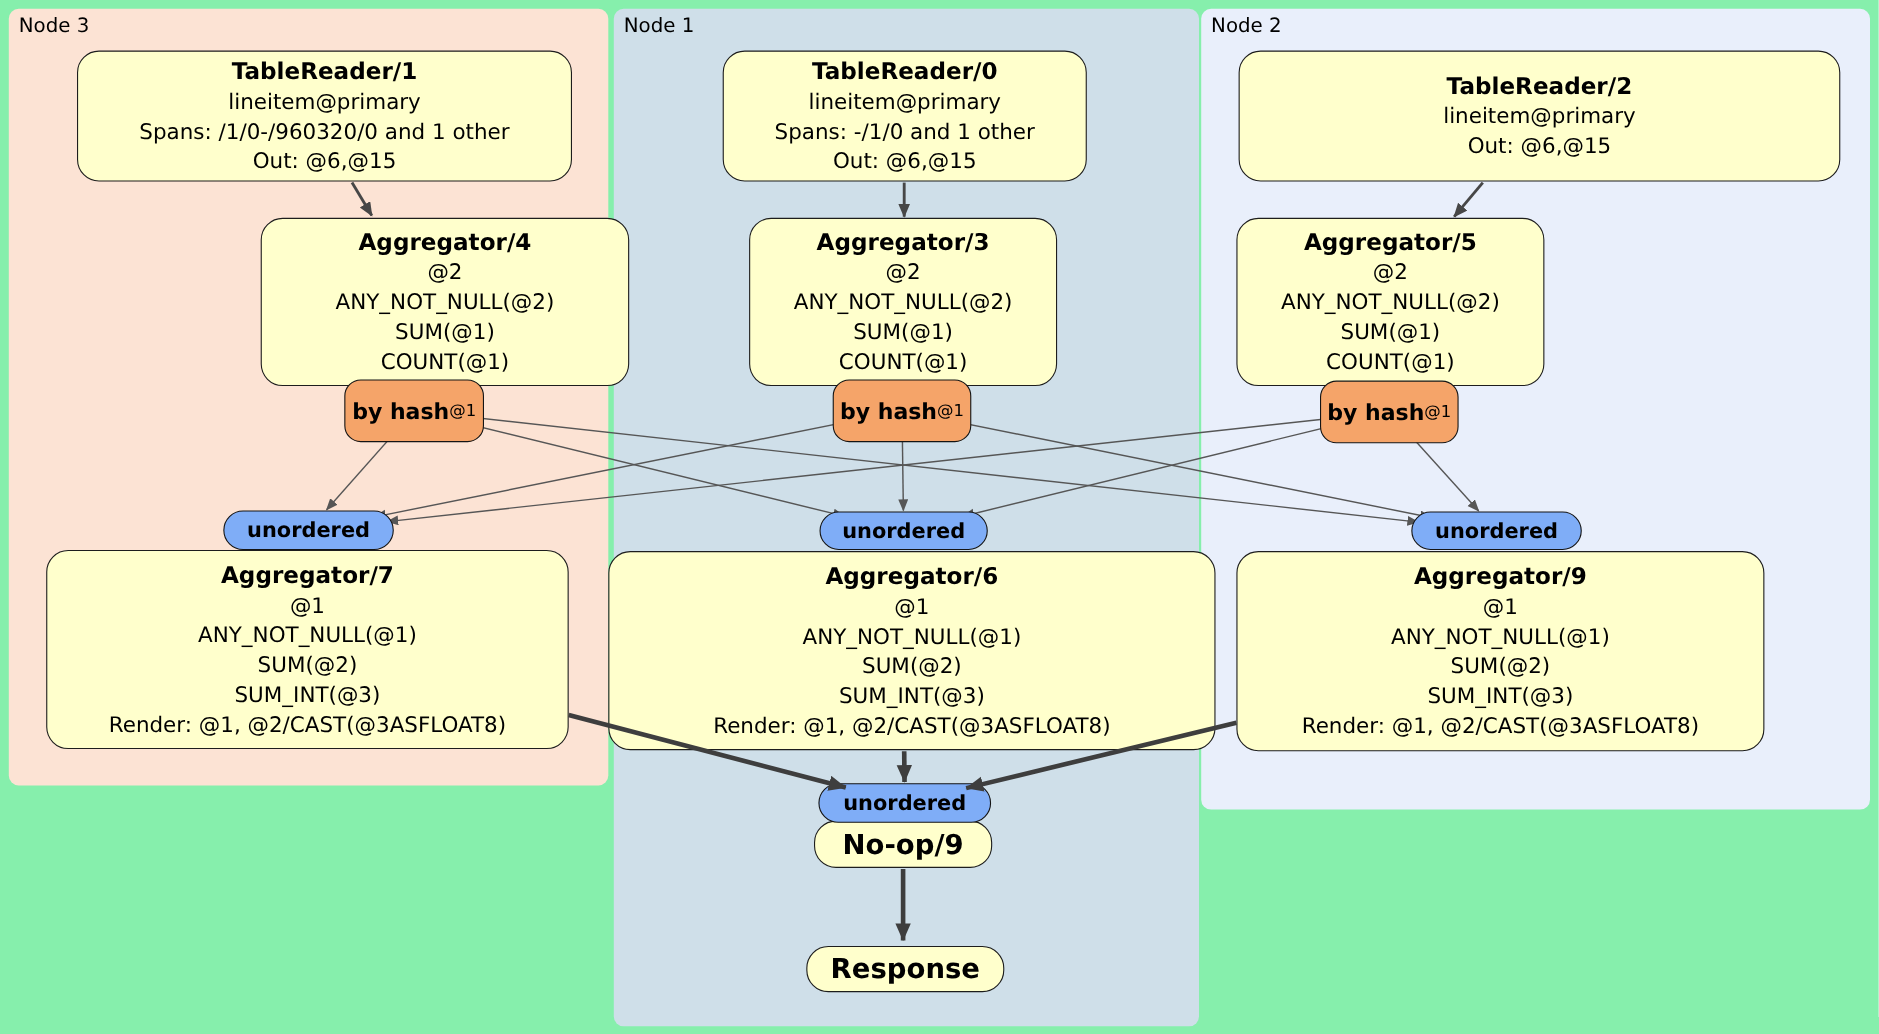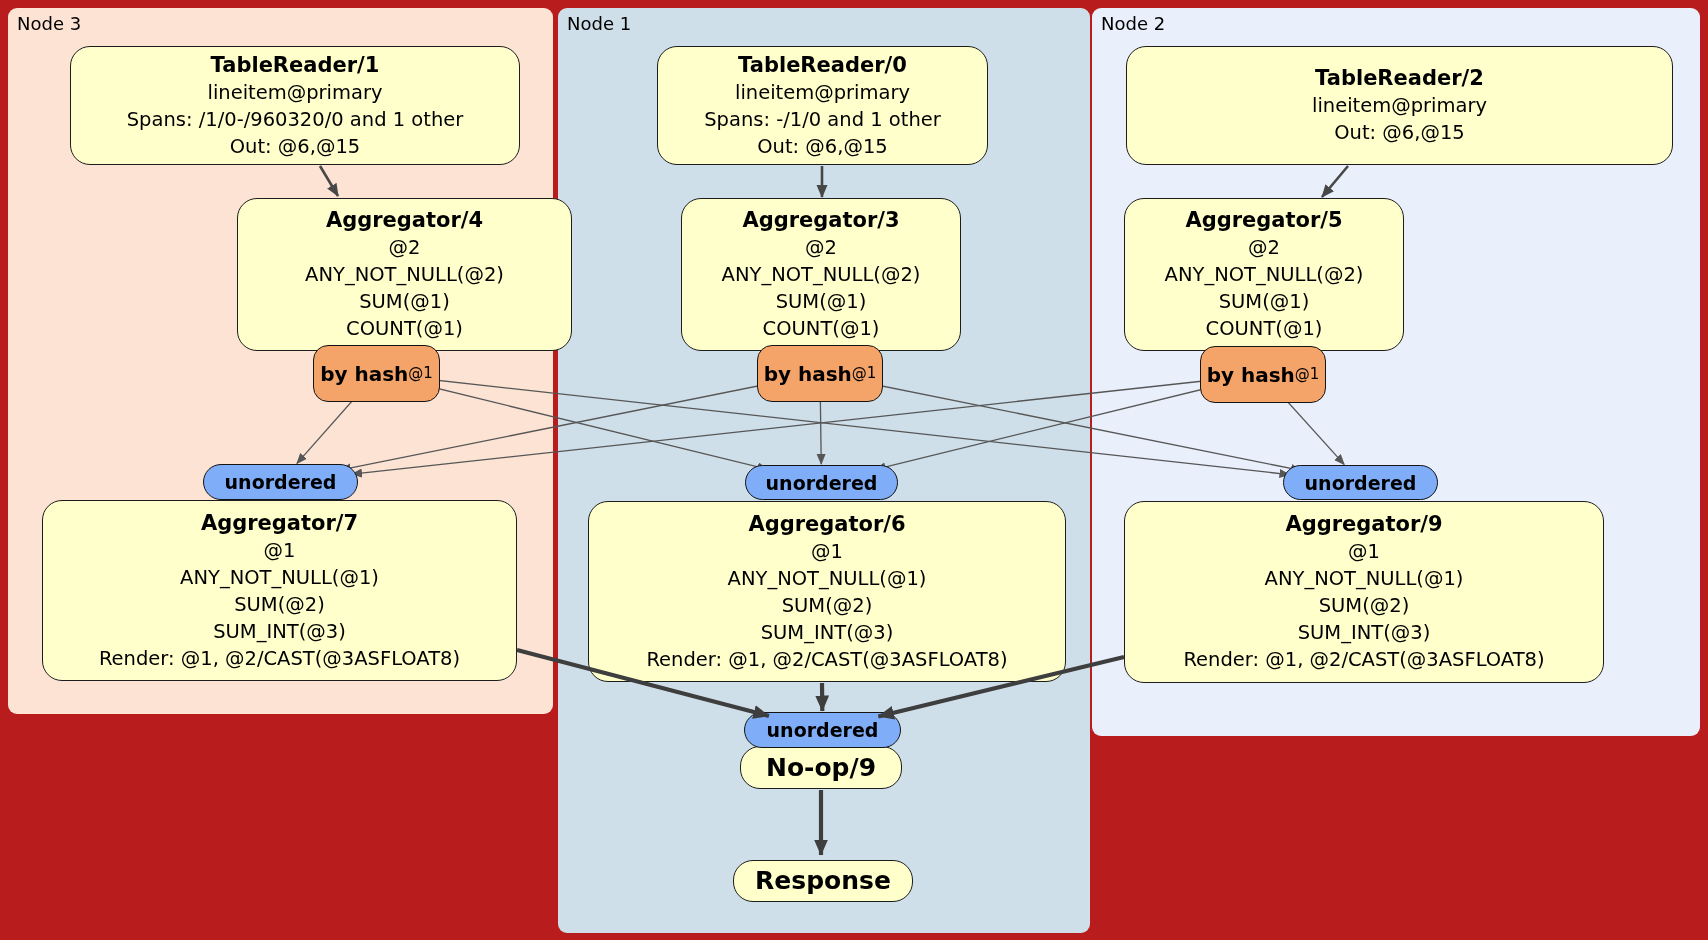--- a/index.html
+++ b/index.html
@@ -1,16 +1,16 @@
 <!DOCTYPE html>
 <html><head>
 <meta charset="utf-8">
 <style>
   html,body{margin:0;padding:0;background:#fff;}
-  #canvas{position:relative;width:1708px;height:940px;background:#b91c1c;overflow:hidden;
+  #canvas{position:relative;width:1708px;height:940px;background:#86efac;overflow:hidden;
           font-family:"DejaVu Sans","Liberation Sans",sans-serif;color:#000;}
   .region{position:absolute;border-radius:9px;}
   #r-node3{left:8px;top:8px;width:545px;height:706px;}
   #r-node1{left:558px;top:8px;width:532px;height:925px;}
   #r-node2{left:1092px;top:8px;width:608px;height:728px;}
   .rlabel{position:absolute;left:9px;top:4px;font-size:18px;line-height:24px;}
   svg.edges{position:absolute;left:0;top:0;pointer-events:none;}
   #svg-under{z-index:1;}
   #svg-over{z-index:3;}
   #nodes .pbox{position:absolute;z-index:2;border:1.6px solid #1d1d1d;border-radius:20px;
@@ -109,21 +109,21 @@
         <div class="line">COUNT(@1)</div>
       </div>
       <div class="pbox" style="left: 42px; top: 500px; width: 475px; height: 181px; background: rgb(255, 255, 204);">
         <div class="title">Aggregator/7</div>
         <div class="line">@1</div>
         <div class="line">ANY_NOT_NULL(@1)</div>
         <div class="line">SUM(@2)</div>
         <div class="line">SUM_INT(@3)</div>
         <div class="line">Render: @1, @2/CAST(@3ASFLOAT8)</div>
       </div>
-      <div class="pbox" style="left: 588px; top: 501px; width: 478px; height: 181px; background: rgb(255, 255, 204);">
+      <div class="pbox" style="left: 553px; top: 501px; width: 552px; height: 181px; background: rgb(255, 255, 204);">
         <div class="title">Aggregator/6</div>
         <div class="line">@1</div>
         <div class="line">ANY_NOT_NULL(@1)</div>
         <div class="line">SUM(@2)</div>
         <div class="line">SUM_INT(@3)</div>
         <div class="line">Render: @1, @2/CAST(@3ASFLOAT8)</div>
       </div>
       <div class="pbox" style="left: 1124px; top: 501px; width: 480px; height: 182px; background: rgb(255, 255, 204);">
         <div class="title">Aggregator/9</div>
         <div class="line">@1</div>

